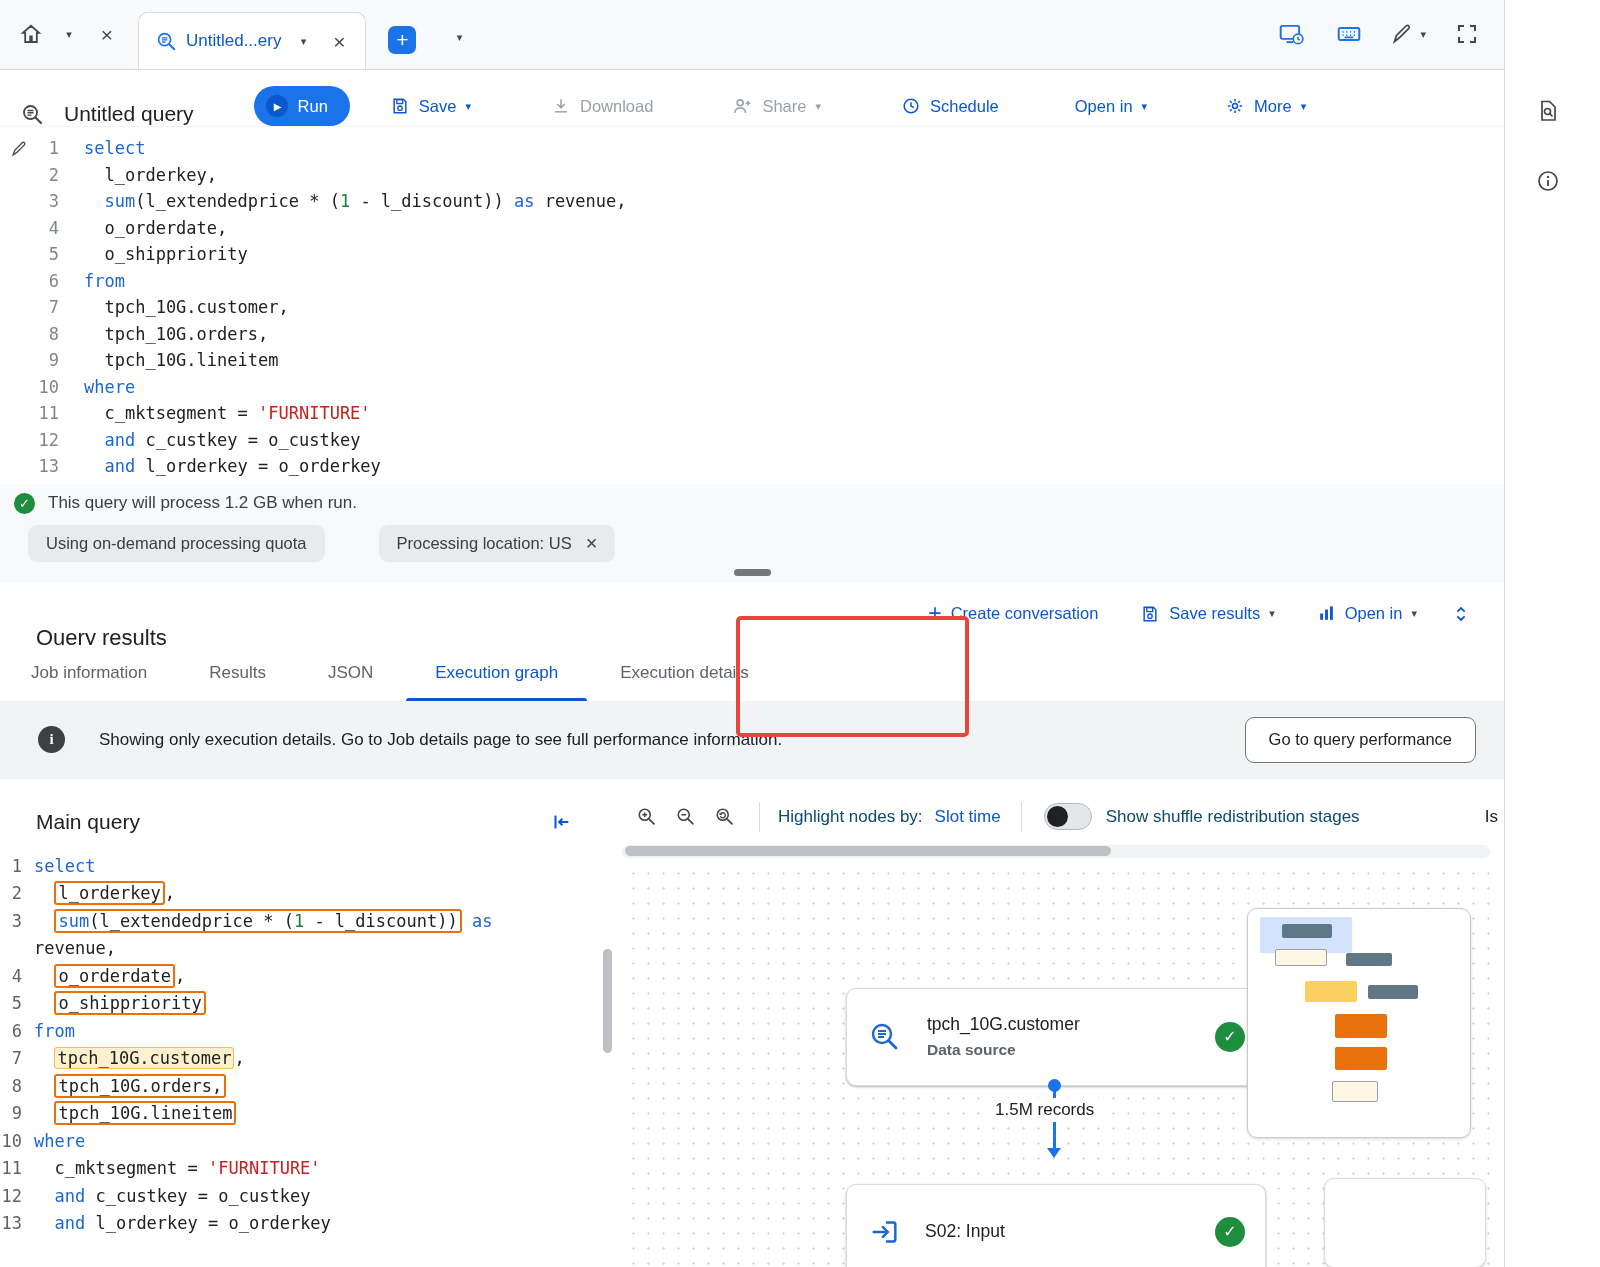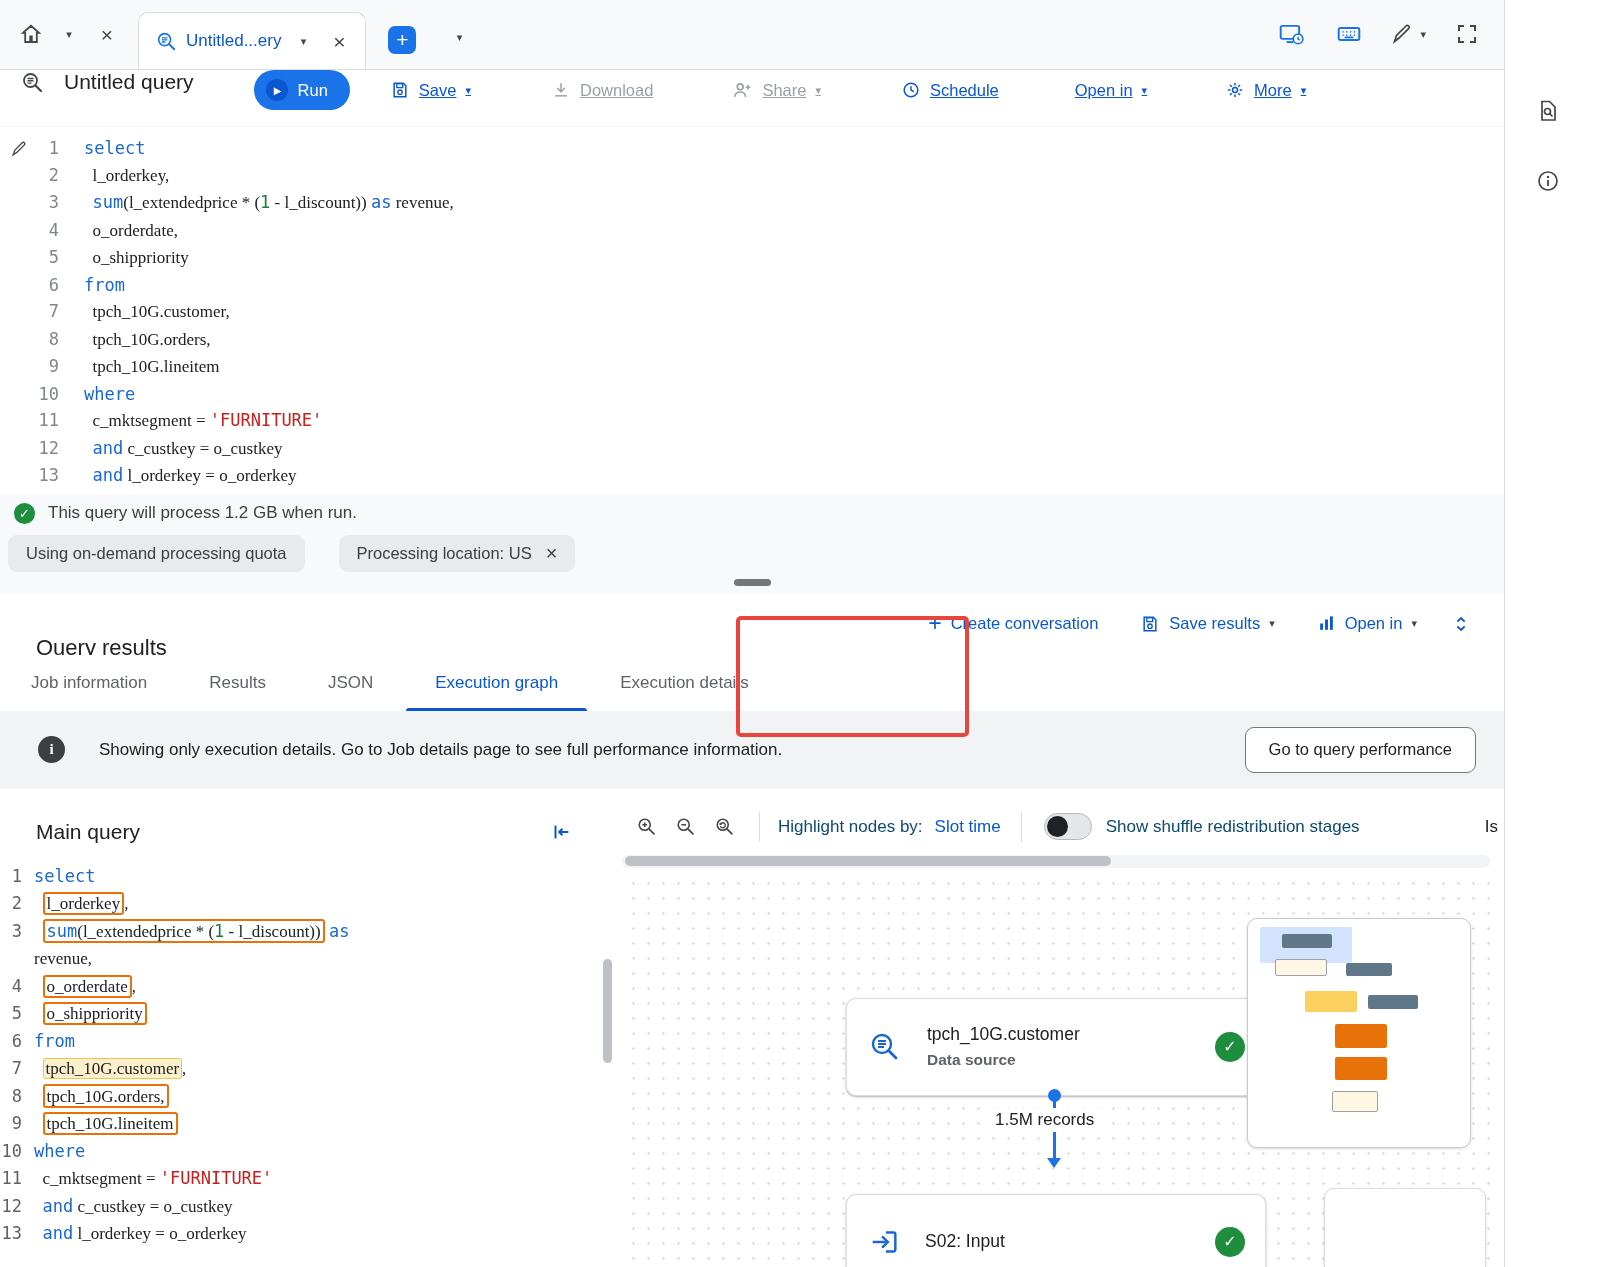--- a/index.html
+++ b/index.html
@@ -15,48 +15,48 @@
   .icon-btn { display:flex; align-items:center; justify-content:center; width:34px; height:34px; border-radius:50%; cursor:pointer; }
   .caret { font-size:11px; color:#444746; line-height:1; }
   .close-x { font-size:21px; color:#444746; line-height:1; }
   .doc-tab { height:57px; margin-left:14px; background:#fff; border:1px solid #dadce0; border-bottom:none; border-radius:10px 10px 0 0; display:flex; align-items:center; padding:0 12px 0 16px; gap:9px; }
   .doc-tab-label { color:#0b57d0; font-size:17px; font-weight:500; }
   .new-tab-btn { width:28px; height:28px; border-radius:7px; background:#1a73e8; color:#fff; font-size:21px; display:flex; align-items:center; justify-content:center; margin-left:22px; margin-bottom:15px; }
   .ts-plus-caret { margin-bottom:15px; margin-left:26px; }
   .ts-right { margin-left:auto; display:flex; align-items:center; gap:24px; padding-right:20px; height:70px; }
 
   
-  .toolbar { height:57px; flex:none; background:#fff; border-bottom:1px solid #f1f3f4; display:flex; align-items:flex-start; padding:0 20px; }
+  .toolbar { height:57px; flex:none; background:#fff; border-bottom:1px solid #f1f3f4; display:flex; align-items:flex-end; padding:0 20px; }
   .tb-title { font-size:21px; color:#202124; margin-left:20px; margin-right:60px; }
   .run-btn { display:flex; align-items:center; gap:10px; background:#1a73e8; color:#fff; height:40px; padding:0 22px 0 12px; border-radius:20px; font-size:16.5px; font-weight:500; }
   .run-play { width:22px; height:22px; border-radius:50%; background:#0b57d0; display:flex; align-items:center; justify-content:center; font-size:10px; color:#fff; padding-left:2px; }
-  .tb-action { display:flex; align-items:center; gap:9px; font-size:16.5px; font-weight:500; color:#0b57d0; height:40px; padding:0 26px;text-decoration:underline; }
+  .tb-action { display:flex; align-items:center; gap:9px; font-size:16.5px; font-weight:500; color:#0b57d0; height:40px; padding:0 26px; }
   .tb-action.disabled { color:#9aa0a6; }
   .tb-action .caret { color:currentColor; }
 
   
   .code { font-family:"DejaVu Sans Mono","Liberation Mono",monospace; font-size:17px; line-height:26.5px; }
   .code-line { display:flex; white-space:pre; }
   .ln { flex:none; text-align:right; color:#80868b; user-select:none; }
   .editor { background:#fff; padding:8px 0 4px; position:relative; flex:none; }
   .editor .ln { width:84px; padding-right:25px; }
   .editor-gutter-icon { position:absolute; left:10px; top:12px; }
   .tok-kw { color:#1967d2; }
-  .tok-id { color:#202124;font-family:Liberation Serif, serif; }
+  .tok-id { color:#202124; }
   .tok-num { color:#188038; }
   .tok-str { color:#c5221f; }
   .hl-box { border:2px solid #e8710a; border-radius:3px; padding:0 2px; }
   .hl-bg { background:#fdf0cd; border:1px solid #f2c14e; border-radius:3px; padding:0 2px; }
 
   
   .lower-strip { background:#f8f9fa; flex:none; }
   .status-row { display:flex; align-items:center; gap:13px; padding:9px 0 0 14px; font-size:17px; color:#3c4043; }
   .check-circle { width:21px; height:21px; border-radius:50%; background:#1e8e3e; color:#fff; font-size:13px; font-weight:bold; display:flex; align-items:center; justify-content:center; flex:none; }
   .chips-row { display:flex; gap:34px; padding:11px 0 0 8px; }
-  .chip { background:#e8eaed; border-radius:9px; height:37px; display:flex; align-items:center; padding:0 18px; font-size:16.5px; color:#3c4043; gap:14px; }
+  .chip { background:#e8eaed; border-radius:9px; height:37px; display:flex; align-items:center; padding:0 18px; font-size:16.5px; color:#3c4043; gap:14px;margin-left:20px; }
   .chip-close { font-size:20px; color:#3c4043; line-height:1; }
   .chip-close:empty { display:none; }
   .splitter { height:21px; display:flex; align-items:center; justify-content:center; }
   .splitter-handle { width:37px; height:7px; border-radius:4px; background:#747775; }
 
   
   .results-header { height:62px; flex:none; background:#fff; display:flex; align-items:center; padding:0 26px 0 36px; }
   .results-title { font-size:22px; color:#202124;margin-top:48px; }
   .rh-actions { margin-left:auto; display:flex; align-items:center; gap:12px; }
   .rh-action { display:flex; align-items:center; gap:9px; color:#0b57d0; font-size:16.5px; font-weight:500; height:40px; padding:0 15px; }

